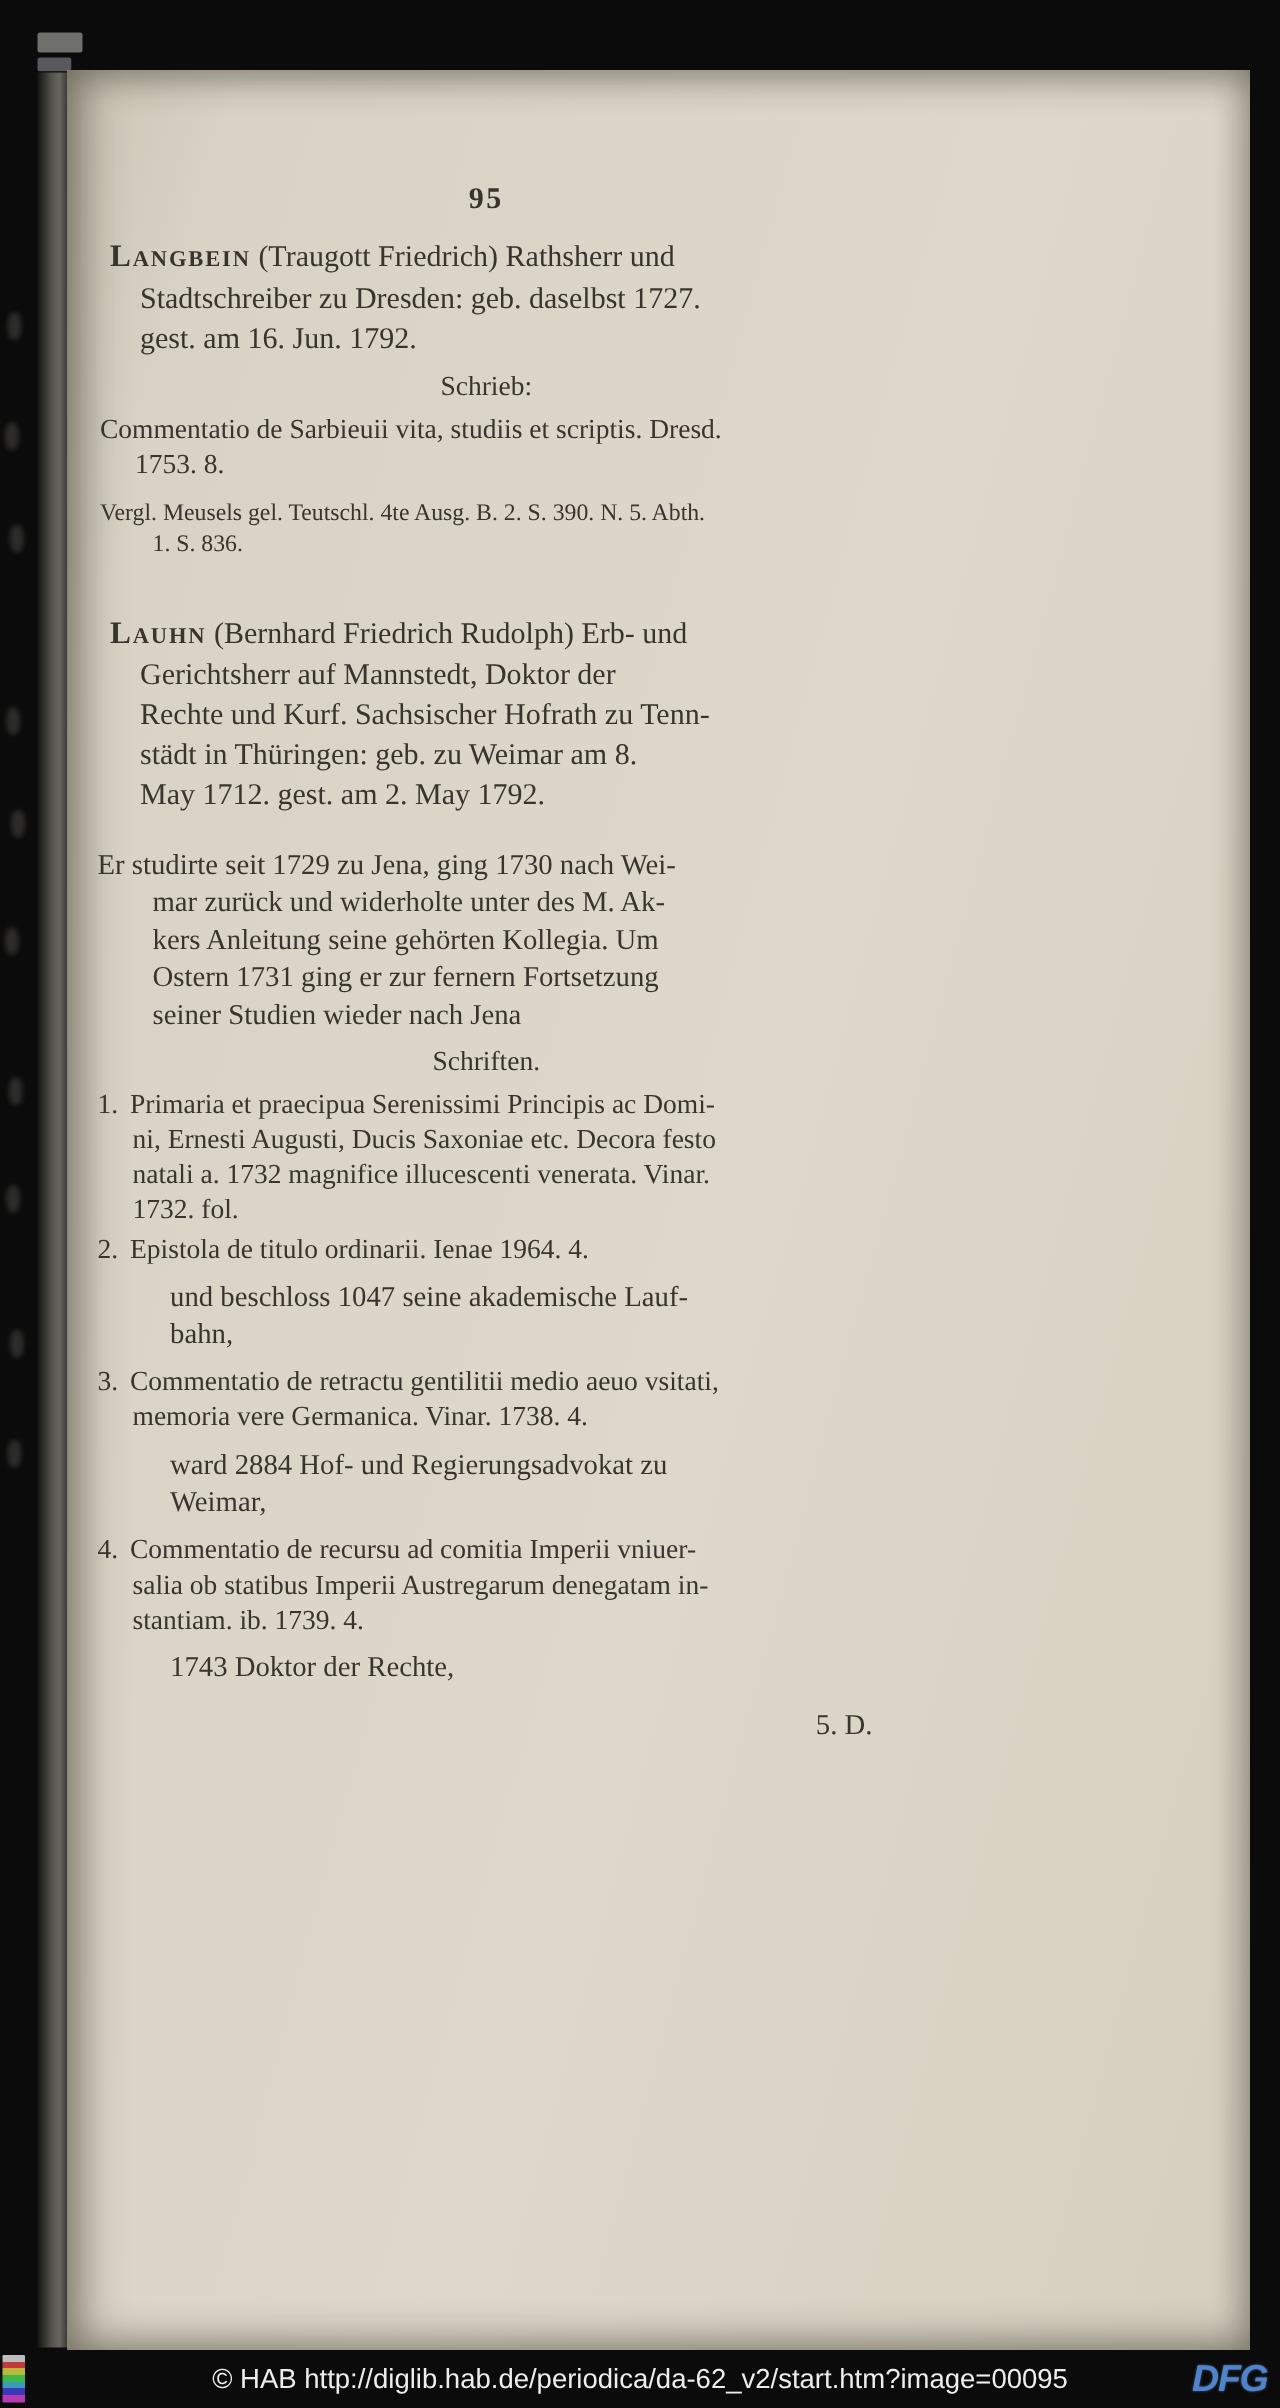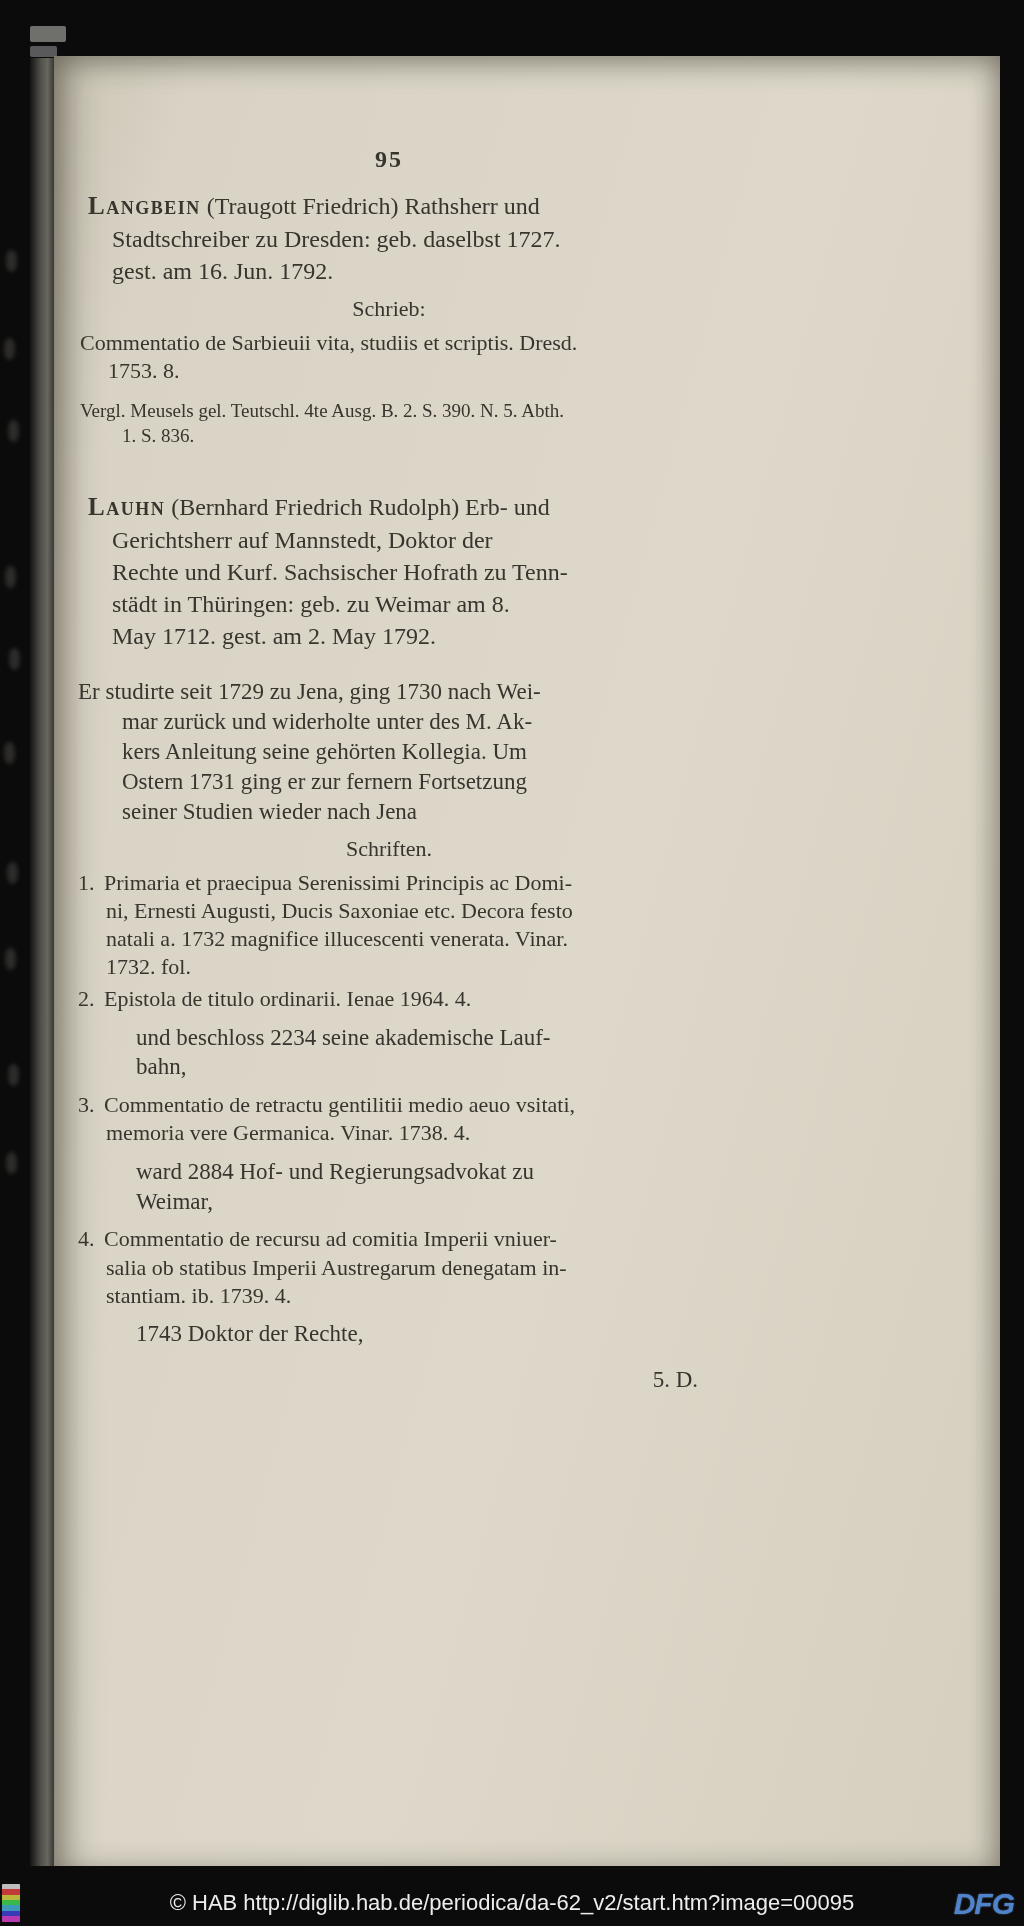--- a/index.html
+++ b/index.html
@@ -80,21 +80,21 @@
 
   .note {
     font-size: 23px; line-height: 1.30;
     margin: 9px 0 9px 58px;
     white-space: pre-line;
   }
 
   .catchword { text-align: right; font-size: 23px; margin-top: 18px; padding-right: 2px; }
 
   
-  .footer { position: absolute; left: 0; bottom: 0; width: 1024px; height: 60px; background: #0b0b0b; }
+  .footer { position: absolute; left: 0; bottom: 0; width: 1024px; height: 46px; background: #0b0b0b; }
   .footer-text {
     position: absolute; left: 0; bottom: 10px; width: 100%;
     text-align: center; color: #ededed;
     font: 22px "Liberation Sans", "DejaVu Sans", sans-serif;
   }
   .dfg {
     position: absolute; right: 10px; bottom: 5px;
     font: bold 30px "Liberation Sans", "DejaVu Sans", sans-serif;
     font-style: italic; letter-spacing: -1px;
     text-shadow: 0 0 2px rgba(130,170,230,0.6);
@@ -157,21 +157,21 @@
 
     <div class="center-label">Schriften.</div>
 
     <div class="item"><span class="item-num">1.</span> <span class="multiline">Primaria et praecipua Serenissimi Principis ac Domi-
 ni, Ernesti Augusti, Ducis Saxoniae etc. Decora festo
 natali a. 1732 magnifice illucescenti venerata. Vinar.
 1732. fol.</span></div>
 
     <div class="item"><span class="item-num">2.</span> <span class="multiline">Epistola de titulo ordinarii. Ienae 1964. 4.</span></div>
 
-    <div class="note">und beschloss 2234 seine akademische Lauf-
+    <div class="note">und beschloss 1047 seine akademische Lauf-
 bahn,</div>
 
     <div class="item"><span class="item-num">3.</span> <span class="multiline">Commentatio de retractu gentilitii medio aeuo vsitati,
 memoria vere Germanica. Vinar. 1738. 4.</span></div>
 
     <div class="note">ward 2884 Hof- und Regierungsadvokat zu
 Weimar,</div>
 
     <div class="item"><span class="item-num">4.</span> <span class="multiline">Commentatio de recursu ad comitia Imperii vniuer-
 salia ob statibus Imperii Austregarum denegatam in-

